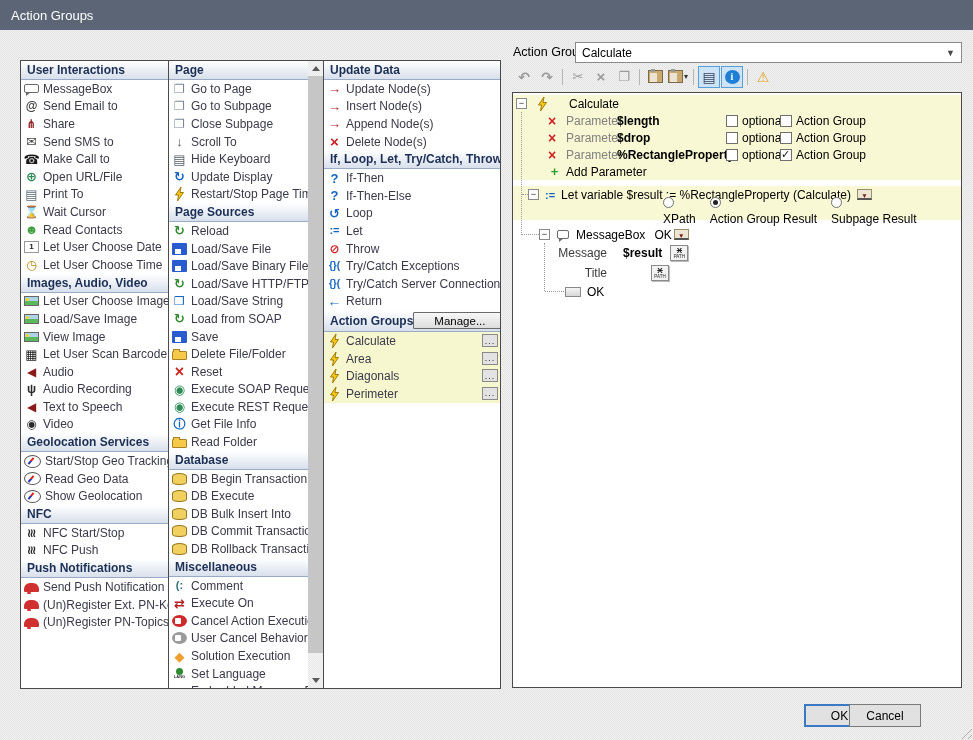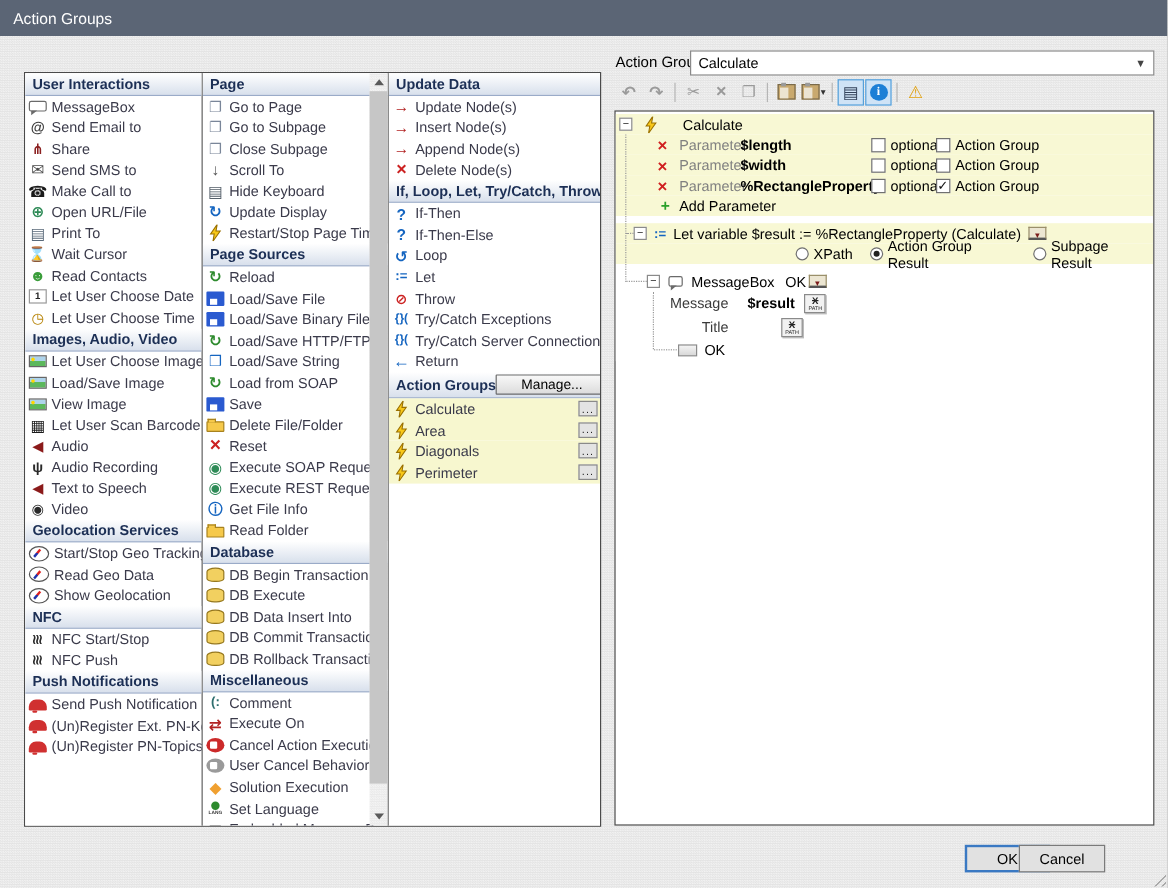--- a/index.html
+++ b/index.html
@@ -60,21 +60,21 @@
   .opt{left:213px;} .agc{left:267px;text-align:right;}
   .cb{width:12px;height:12px;background:#fff;border:1px solid #707070;box-sizing:border-box;position:relative;}
   .cb.checked::after{content:"✓";position:absolute;left:0px;top:-2px;font-size:11px;font-weight:700;color:#111;}
   .add-row{padding-left:35px;gap:5px;}
   .plus{color:#2aa02a;font-weight:700;font-size:13px;width:13px;display:inline-block;text-align:center;line-height:1;}
   .let-row{padding-left:15px;gap:6px;}
   .let-ic{color:#1565c0;font-weight:700;font-size:11px;}
   .dd-btn{display:inline-block;width:15px;height:11px;background:#ece6d2;border:1px solid #9a8f6a;box-sizing:border-box;text-align:center;line-height:9px;border-bottom:2px solid #555;}
   .dd-btn::after{content:"▼";font-size:6.5px;color:#7a1a1a;}
   .radio-row{padding-left:150px;gap:14px;}
-  .radio-item{display:inline-flex;align-items:center;gap:4px;}
+  .radio-item{display:inline-flex;gap:4px;flex-direction:column;}
   .radio{width:11px;height:11px;border-radius:50%;background:#fff;border:1px solid #707070;box-sizing:border-box;position:relative;}
   .radio.sel::after{content:"";position:absolute;left:2px;top:2px;width:5px;height:5px;border-radius:50%;background:#222;}
   .mb-row{padding-left:26px;background:#fff;}
   .mb-row .i-bubble{margin-left:7px;}
   .mb-row .mblabel{margin-left:7px;}
   .mb-row .mbok{margin-left:9px;}
   .mb-row .dd-btn{margin-left:2px;}
   .field-row{height:20px;background:#fff;}
   .flabel{width:94px;text-align:right;color:#3a3a3a;}
   .fval{margin-left:16px;font-weight:700;min-width:20px;display:inline-block;}
@@ -357,21 +357,21 @@
           <div class="item">
             <span class="icn i-cyl"></span>
             <span>DB Begin Transaction</span>
           </div>
           <div class="item">
             <span class="icn i-cyl"></span>
             <span>DB Execute</span>
           </div>
           <div class="item">
             <span class="icn i-cyl"></span>
-            <span>DB Data Insert Into</span>
+            <span>DB Bulk Insert Into</span>
           </div>
           <div class="item">
             <span class="icn i-cyl"></span>
             <span>DB Commit Transaction</span>
           </div>
           <div class="item">
             <span class="icn i-cyl"></span>
             <span>DB Rollback Transaction</span>
           </div>
           <div class="sec-h">
@@ -581,21 +581,21 @@
               <span>optional</span>
             </span>
             <span class="cbgrp agc">
               <span class="cb"></span>
               <span>Action Group</span>
             </span>
           </div>
           <div class="trow ylw param-row">
             <span class="del-x">×</span>
             <span class="plabel">Parameter</span>
-            <span class="pname">$width</span>
+            <span class="pname">$drop</span>
             <span class="cbgrp opt">
               <span class="cb"></span>
               <span>optional</span>
             </span>
             <span class="cbgrp agc">
               <span class="cb"></span>
               <span>Action Group</span>
             </span>
           </div>
           <div class="trow ylw param-row">

